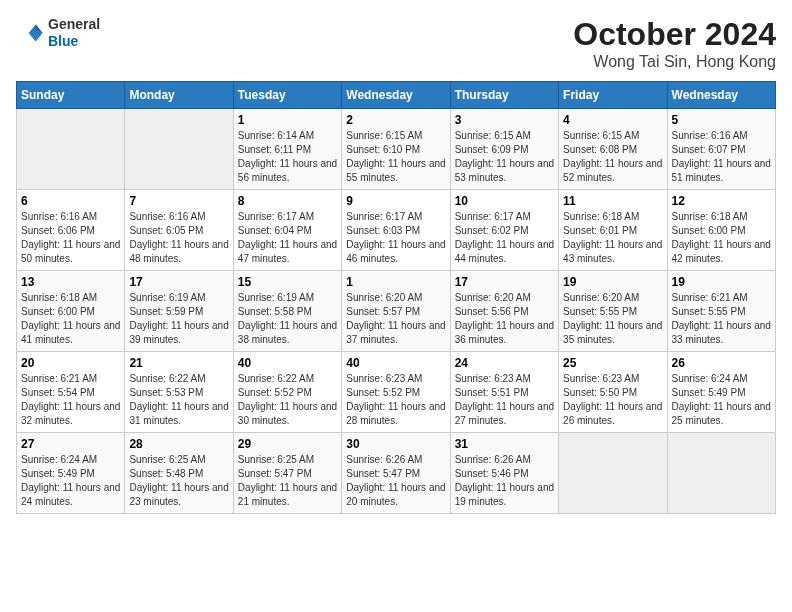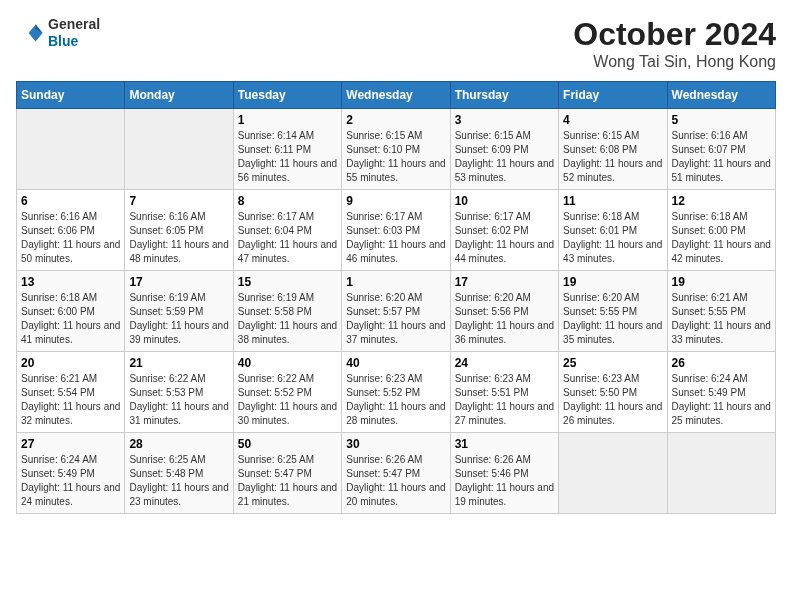--- a/index.html
+++ b/index.html
@@ -292,21 +292,21 @@
 Sunset: 5:49 PM
 Daylight: 11 hours and 24 minutes.</div>
         </td>
         <td>
           <div class="day-number">28</div>
           <div class="day-info" style="white-space: pre-line;">Sunrise: 6:25 AM
 Sunset: 5:48 PM
 Daylight: 11 hours and 23 minutes.</div>
         </td>
         <td>
-          <div class="day-number">50</div>
+          <div class="day-number">29</div>
           <div class="day-info" style="white-space: pre-line;">Sunrise: 6:25 AM
 Sunset: 5:47 PM
 Daylight: 11 hours and 21 minutes.</div>
         </td>
         <td>
           <div class="day-number">30</div>
           <div class="day-info" style="white-space: pre-line;">Sunrise: 6:26 AM
 Sunset: 5:47 PM
 Daylight: 11 hours and 20 minutes.</div>
         </td>

